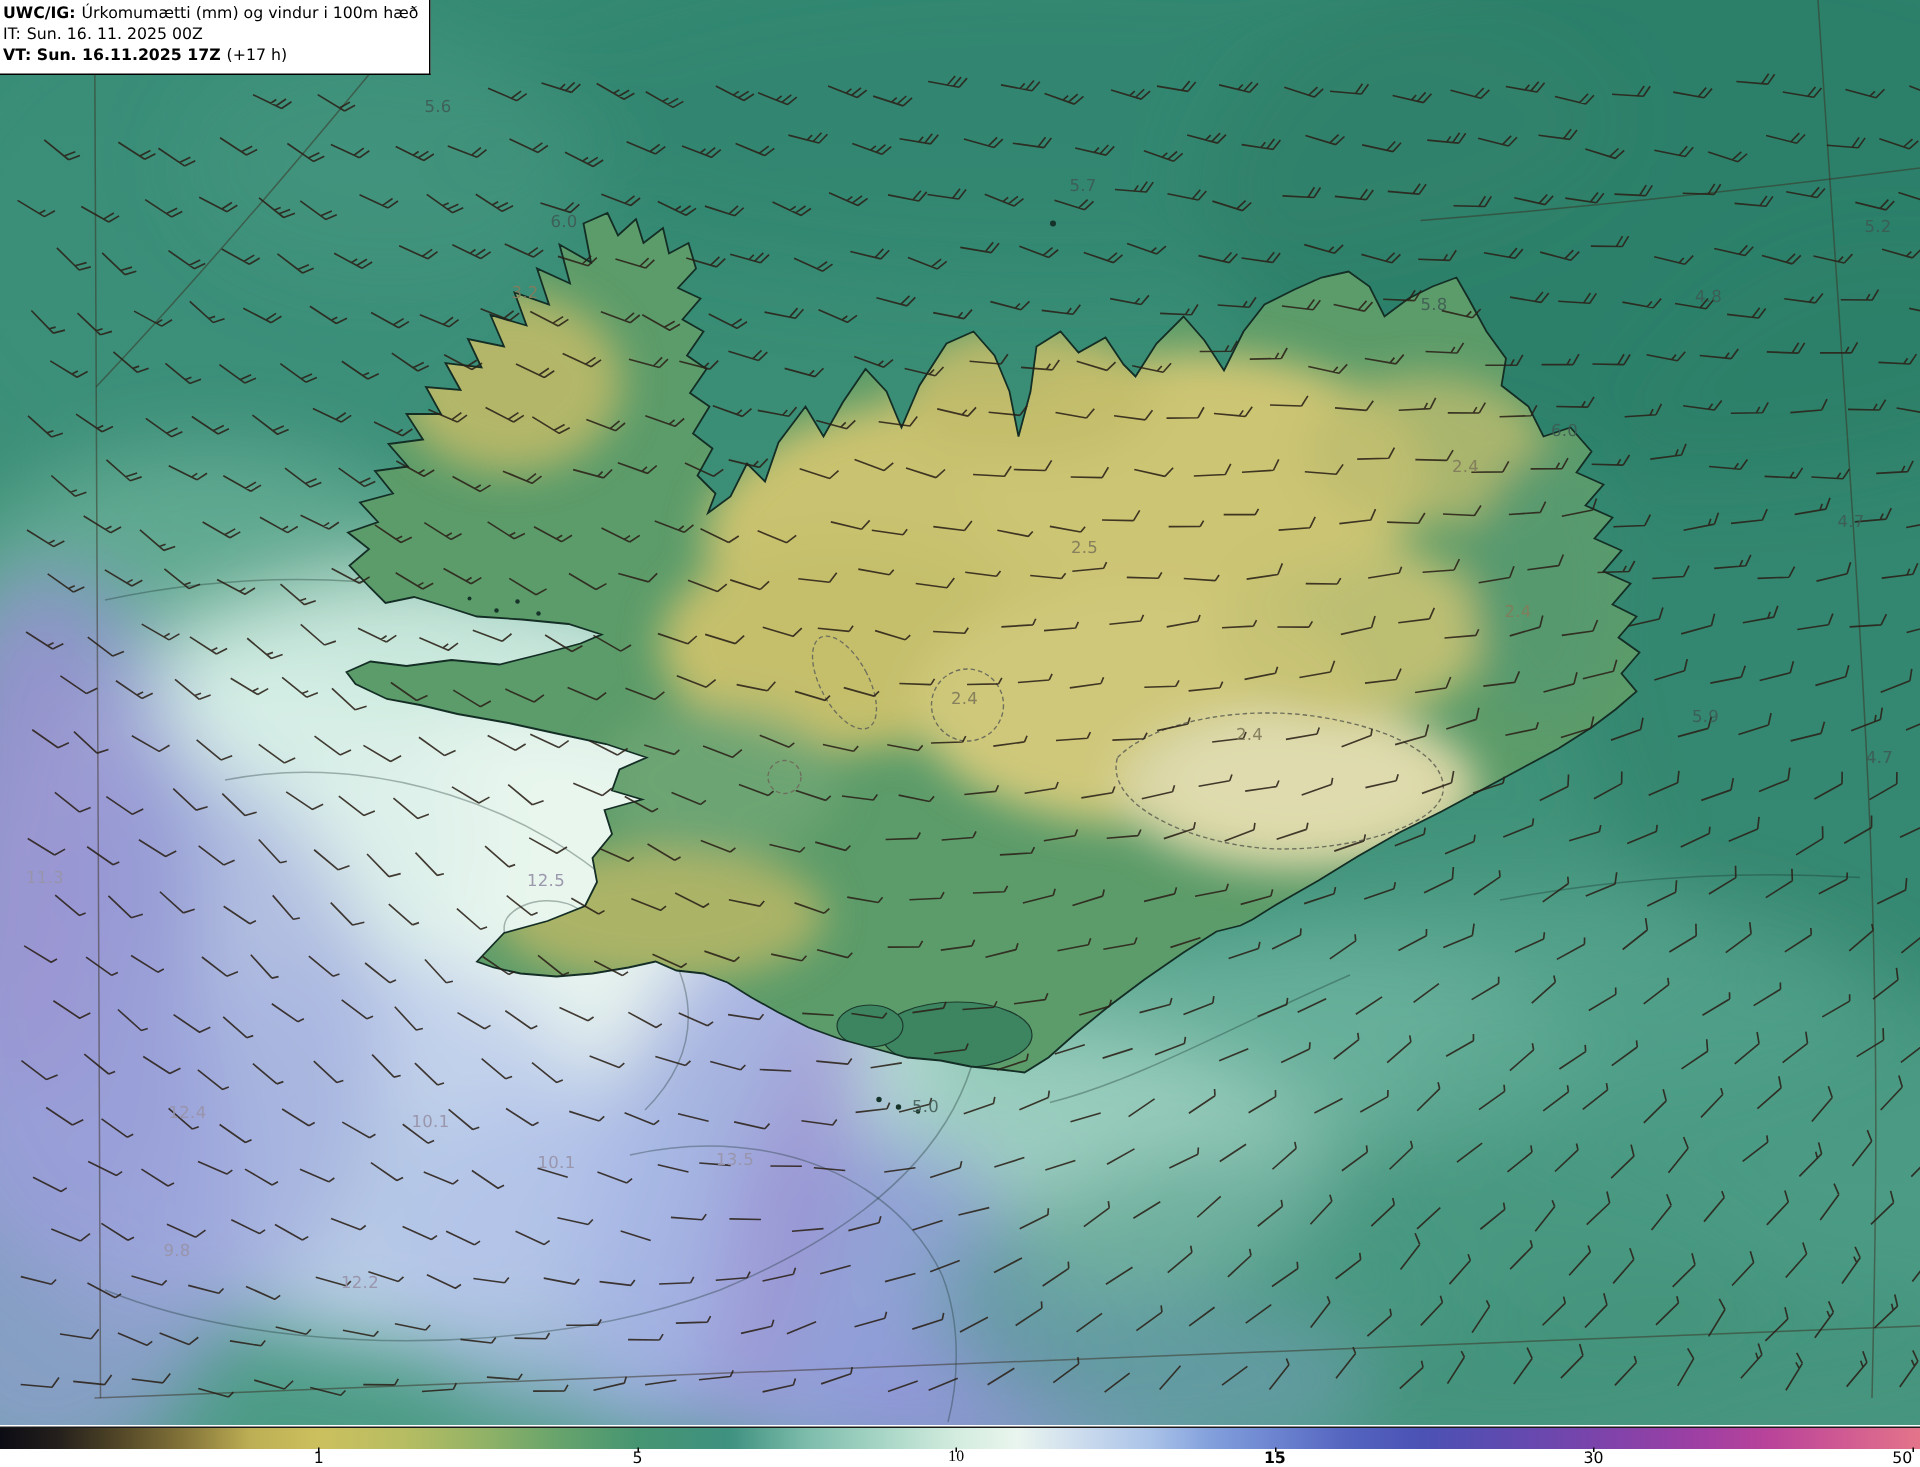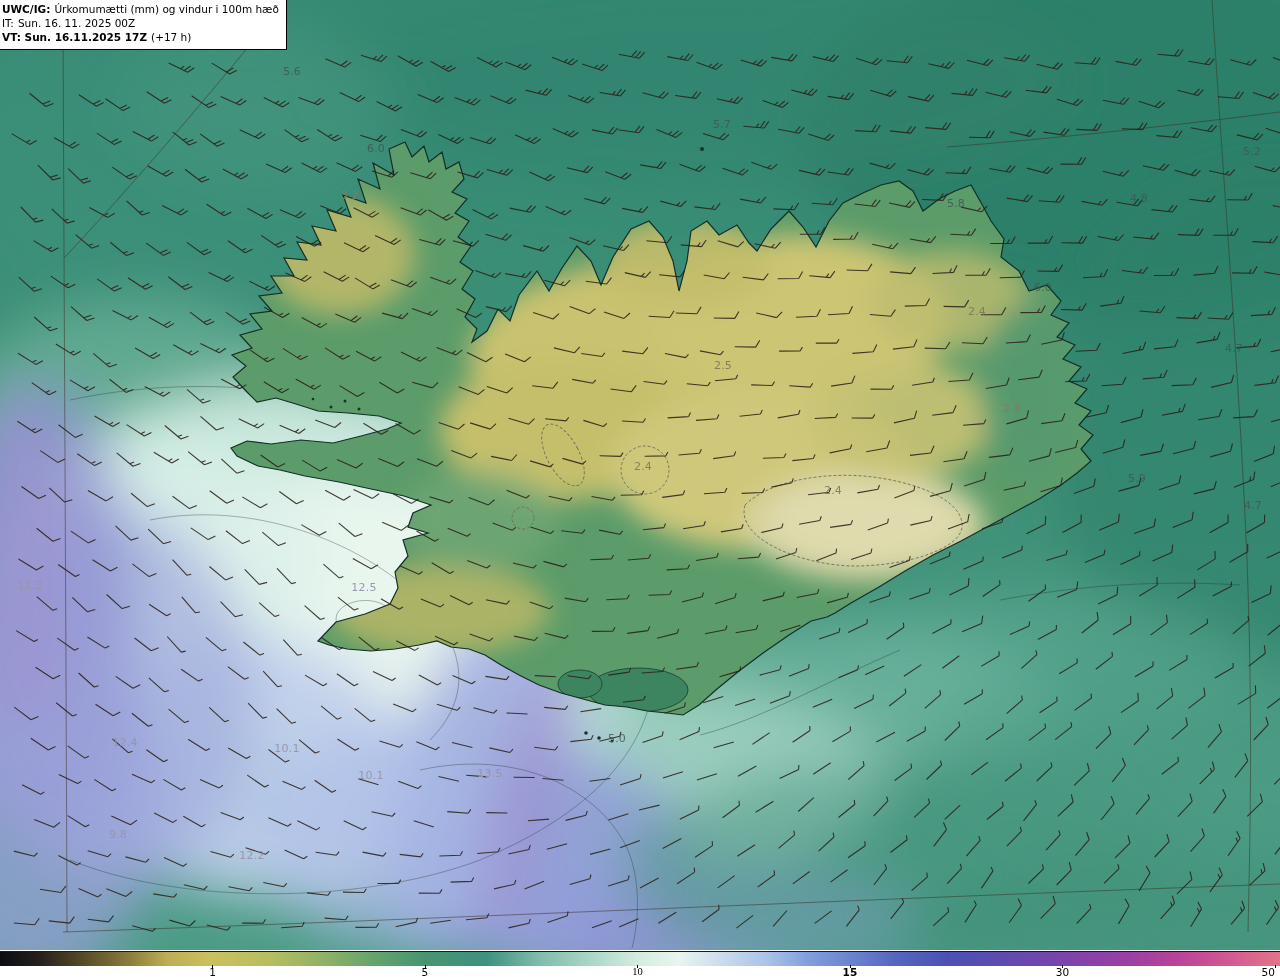--- a/index.html
+++ b/index.html
@@ -160,21 +160,21 @@
         <div class="pl tone-gray" style="left: 1105px; top: 478px; margin-left: 32px;">5.9</div>
         <div class="pl tone-gray" style="left: 1253px; top: 505px;">4.7</div>
         <div class="pl tone-gray" style="left: 617px; top: 691px; margin-top: 47px;">5.0</div>
         <div class="pl tone-pale" style="left: 364px; top: 587px;">12.5</div>
         <div class="pl tone-pale" style="left: 30px; top: 585px;">11.3</div>
         <div class="pl tone-pale" style="left: 125px; top: 742px;">12.4</div>
         <div class="pl tone-pale" style="left: 287px; top: 748px;">10.1</div>
         <div class="pl tone-pale" style="left: 371px; top: 775px;">10.1</div>
         <div class="pl tone-pale" style="left: 490px; top: 773px;">13.5</div>
         <div class="pl tone-pale" style="left: 118px; top: 815px; margin-top: 19px;">9.8</div>
-        <div class="pl tone-pale" style="left: 240px; top: 855px; margin-left: 12px;">12.2</div>
+        <div class="pl tone-pale" style="left: 240px; top: 855px;">12.2</div>
       </div>
 
     <div class="title-box">
       <div class="t-line"><span class="b">UWC/IG:</span><span class="gap">Úrkomumætti (mm) og vindur i 100m hæð</span></div>
       <div class="t-line"><span>IT:</span><span class="gap">Sun. 16. 11. 2025 00Z</span></div>
       <div class="t-line"><span class="b">VT: Sun. 16.11.2025 17Z</span><span class="gap">(+17 h)</span></div>
     </div>
   </div>
 
   <div class="colorbar-strip">

